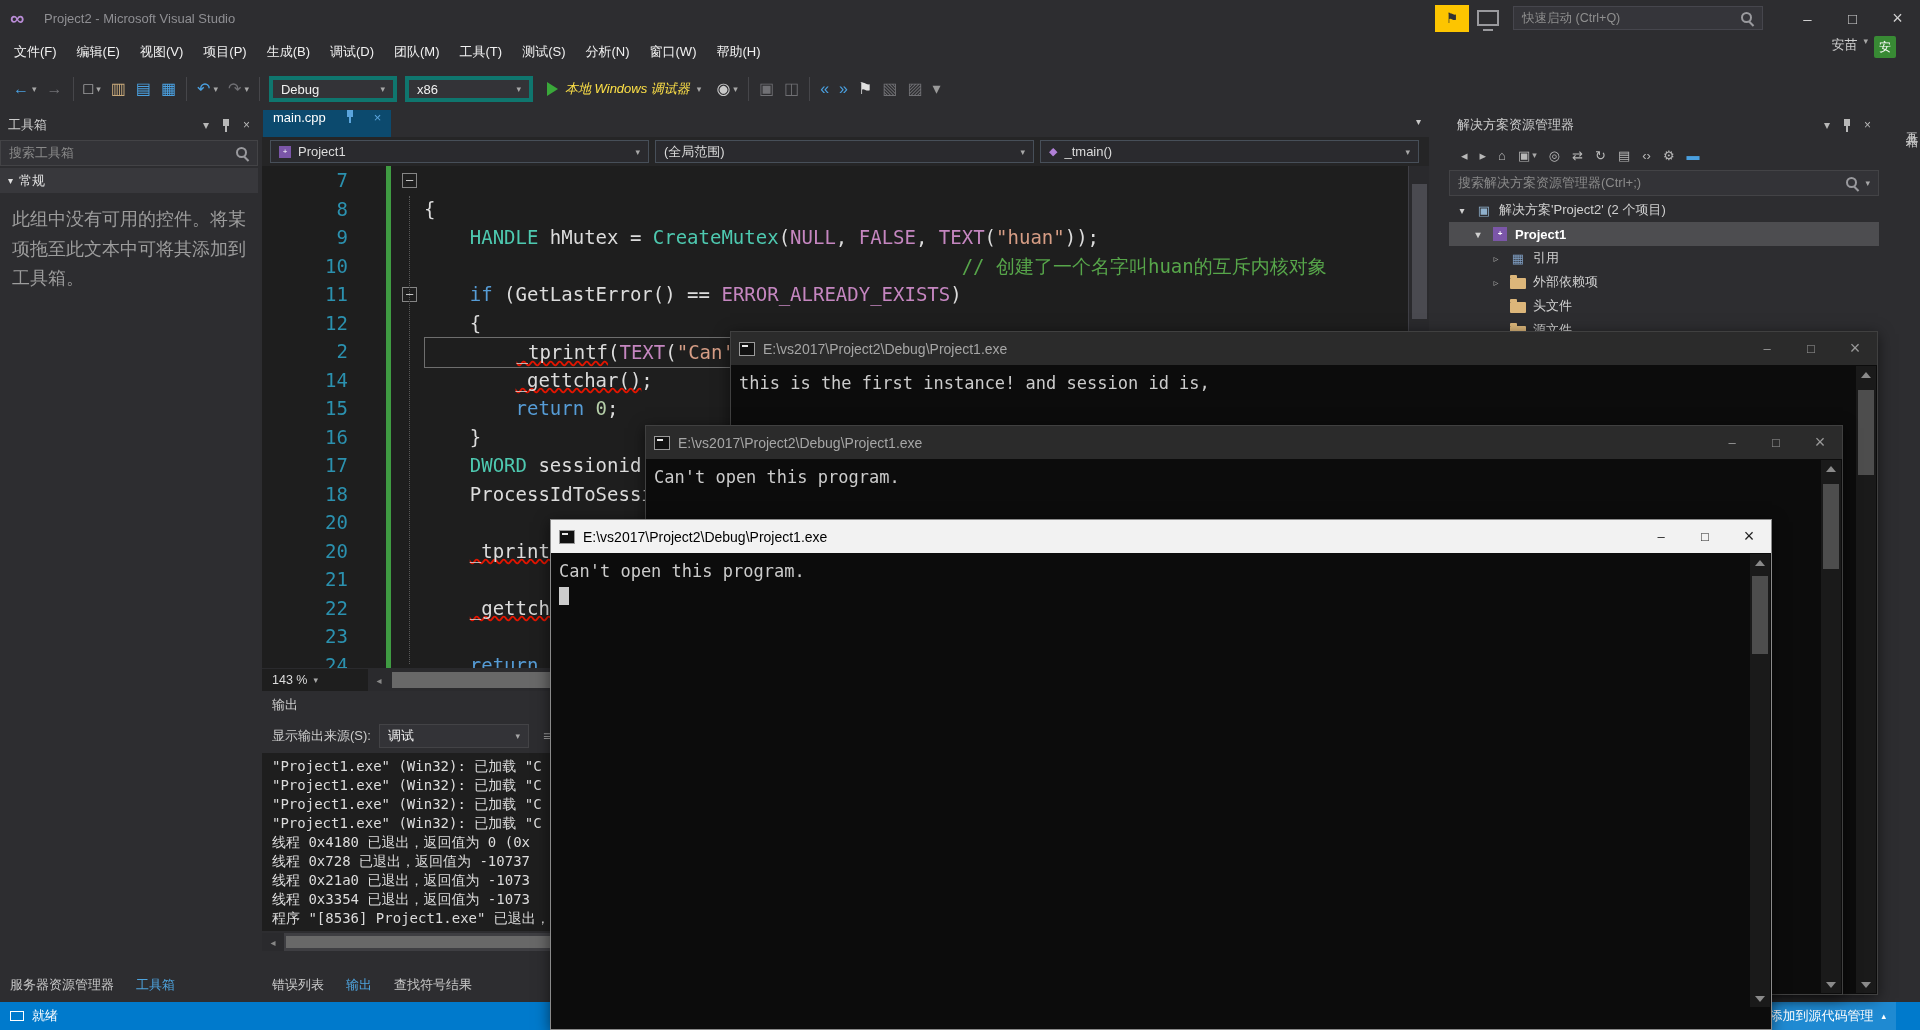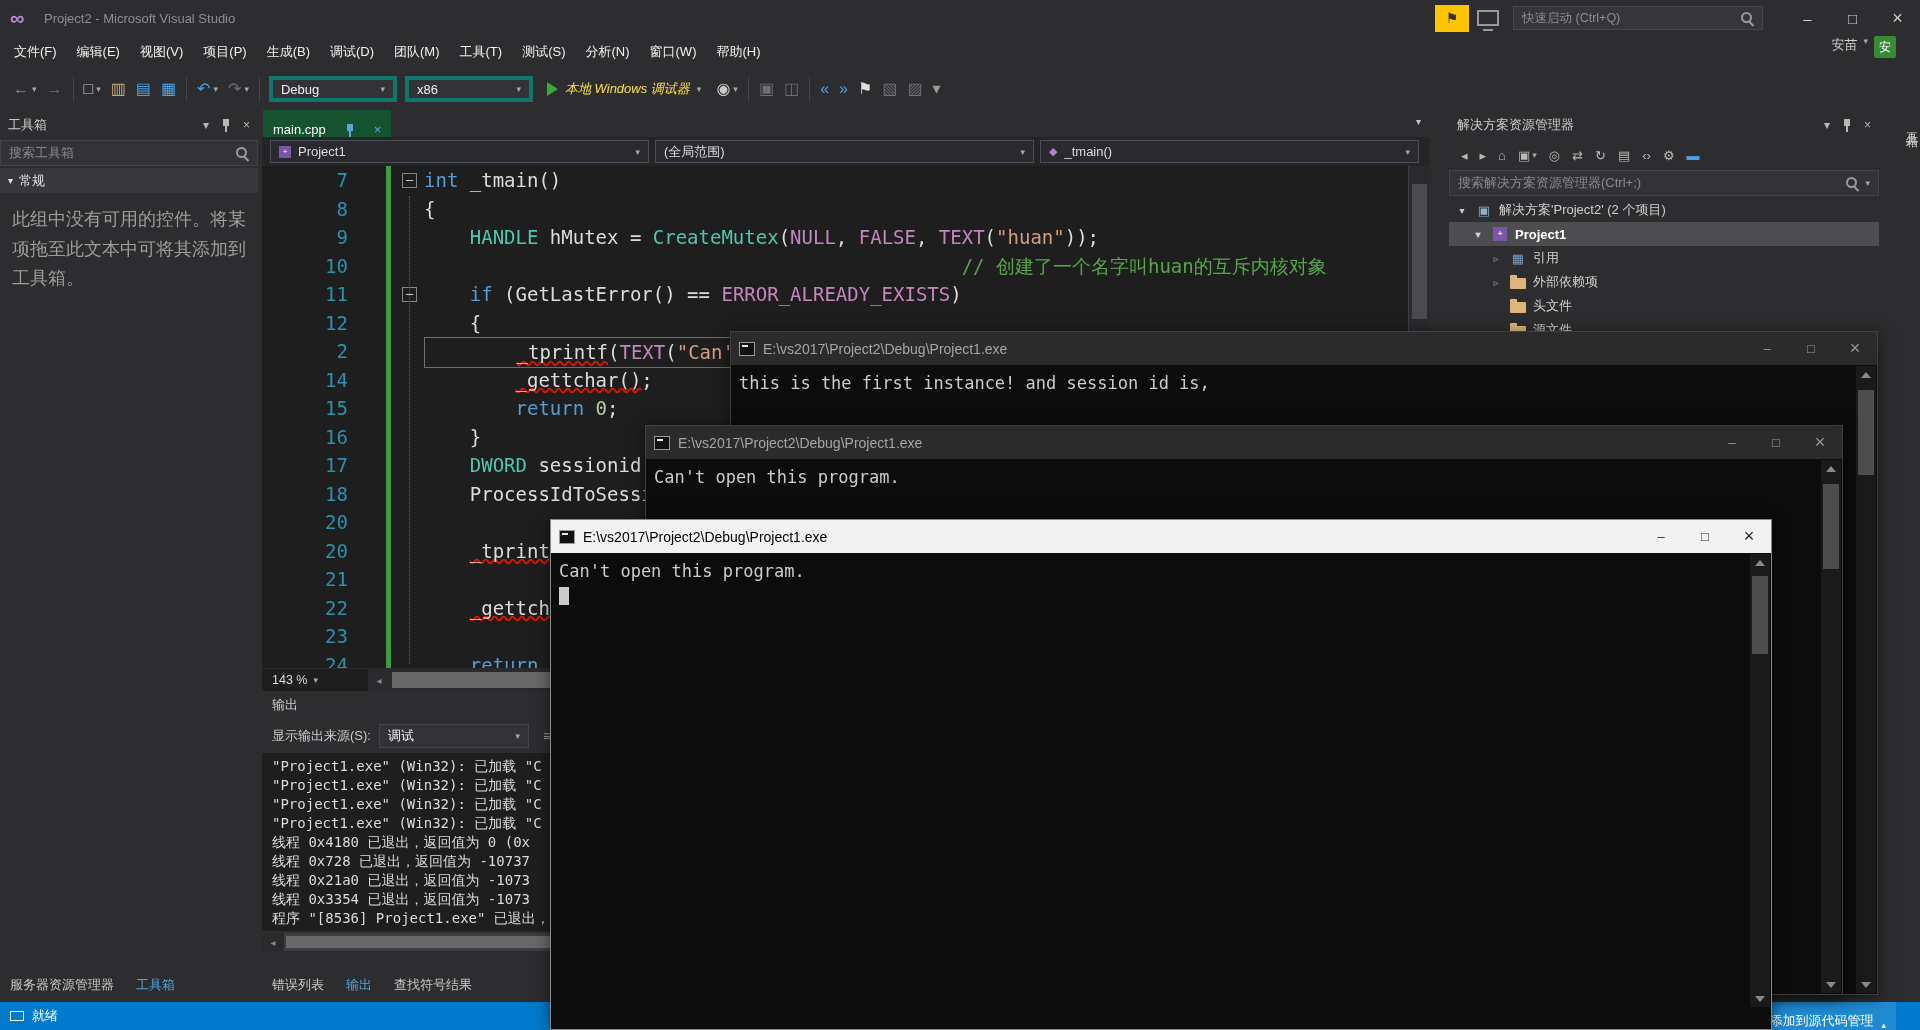--- a/index.html
+++ b/index.html
@@ -54,21 +54,21 @@
   .pin-icon::before { content:""; position:absolute; left:2px; top:0; width:6px; height:7px; background:currentColor; }
   .pin-icon::after { content:""; position:absolute; left:4px; top:7px; width:2px; height:6px; background:currentColor; }
   .search-box { height:26px; background:#333337; border:1px solid #434346; display:flex; align-items:center; padding:0 8px; color:#8a8a8a; font-size:13px; }
   .search-box .ph { flex:1; }
   .tbx-section { height:25px; display:flex; align-items:center; gap:6px; padding:0 8px; background:#38383c; color:#e0e0e0; font-size:13px; margin-top:2px; }
   .tbx-empty { color:#9d9d9d; font-size:18px; padding:12px 12px; line-height:1.65; }
 
   
   .editor-group { position:absolute; left:262px; top:110px; width:1167px; height:857px; }
   .tab-row { height:27px; position:relative; background:#2d2d30; }
-  .doc-tab { position:absolute; left:1px; top:0; height:27px; display:flex; align-items:flex-end; gap:19px; padding:0 10px; background:#14532d; color:#ffffff; font-size:13px; }
+  .doc-tab { position:absolute; left:1px; top:0; height:27px; display:flex; align-items:flex-start; gap:19px; padding:0 10px; background:#0c4a6e; color:#ffffff; font-size:13px; }
   .doc-tab .pin-icon, .doc-tab .tab-close { color:#5ba5dd; }
   .tab-close { font-size:13px; }
   .tabrow-chevron { position:absolute; right:8px; top:6px; color:#c8c8c8; font-size:10px; }
   .nav-row { height:29px; background:#252526; display:flex; gap:6px; padding:2px 10px 2px 8px; align-items:center; }
   .nav-combo { flex:1; height:23px; border:1px solid #474f59; background:#2a2a2e; color:#dcdcdc; font-size:13px; display:flex; align-items:center; gap:7px; padding:0 8px; }
   .nav-combo .sp { flex:1; }
   .mini-cpp { width:12px; height:12px; background:#7b56a8; color:#fff; font-size:8px; line-height:12px; text-align:center; }
   .method-diamond { color:#b180d7; font-size:11px; }
 
   .code-area { position:relative; height:502px; background:#1e1e1e; overflow:hidden; font-family:"DejaVu Sans Mono","Liberation Mono",monospace; font-size:19px; line-height:28.5px; }
@@ -110,21 +110,21 @@
   
   .panel-tabs { position:absolute; left:0; top:967px; width:1920px; height:35px; background:#2d2d30; }
   .ptab-group { position:absolute; top:0; height:35px; display:flex; align-items:center; gap:22px; }
   .ptab { font-size:13px; color:#c8c8c8; }
   .ptab.active { color:#4ea3dd; }
 
   
   .statusbar { position:absolute; left:0; top:1002px; width:1920px; height:28px; background:#007acc; display:flex; align-items:center; }
   .sb-ready-icon { width:14px; height:10px; border:1px solid #fff; margin:0 8px 0 10px; }
   .sb-text { color:#ffffff; font-size:13px; }
-  .sb-badge { position:absolute; right:24px; top:0; height:28px; display:flex; align-items:flex-end; gap:8px; padding:0 10px; background:rgba(255,255,255,0.12); color:#fff; font-size:13px; }
+  .sb-badge { position:absolute; right:24px; top:0; height:28px; display:flex; align-items:center; gap:8px; padding:0 10px; background:rgba(255,255,255,0.12); color:#fff; font-size:13px; }
 
   
   .sol-explorer { position:absolute; left:1449px; top:110px; width:430px; height:892px; background:#2d2d30; }
   .se-toolbar { height:30px; display:flex; align-items:center; gap:4px; padding:0 8px; color:#b8b8b8; }
   .se-tbi { font-size:13px; padding:0 4px; display:flex; align-items:center; gap:2px; }
   .tree { margin-top:2px; }
   .tree-row { height:24px; display:flex; align-items:center; gap: 6px; font-size:13px; color:#d0d0d0; }
   .tree-row.sel { background:#4d4d50; color:#ffffff; font-weight:bold; }
   .tree-arrow { width:14px; flex:none; text-align:center; font-size:10px; }
   .tree-arrow.expanded::before { content:"▾"; color:#d0d0d0; }
@@ -335,21 +335,21 @@
       </div>
       <div class="nav-combo">
         <span class="method-diamond">◆</span>
         <span>_tmain()</span>
         <span class="sp"></span>
           <span class="caret">▾</span>
       </div>
     </div>
     <div class="code-area">
       <div>
-          <div class="code-line"><span class="ln">7</span><span class="fold"><span class="fold-box"></span></span><span class="ct"><span class="tk-kw">int</span><span class="tk-pl"> _tmain()</span></span></div>
+          <div class="code-line"><span class="ln">7</span><span class="fold"><span class="fold-box"></span></span></div>
           <div class="code-line"><span class="ln">8</span><span class="fold"></span><span class="ct"><span class="tk-pl">{</span></span></div>
           <div class="code-line"><span class="ln">9</span><span class="fold"></span><span class="ct"><span class="tk-pl">    </span><span class="tk-ty">HANDLE</span><span class="tk-pl"> hMutex = </span><span class="tk-ty">CreateMutex</span><span class="tk-pl">(</span><span class="tk-mac">NULL</span><span class="tk-pl">, </span><span class="tk-mac">FALSE</span><span class="tk-pl">, </span><span class="tk-mac">TEXT</span><span class="tk-pl">(</span><span class="tk-str">"huan"</span><span class="tk-pl">));</span></span></div>
           <div class="code-line"><span class="ln">10</span><span class="fold"></span><span class="ct"><span class="tk-pl">                                               </span><span class="tk-com">// 创建了一个名字叫huan的互斥内核对象</span></span></div>
           <div class="code-line"><span class="ln">11</span><span class="fold"><span class="fold-box"></span></span><span class="ct"><span class="tk-pl">    </span><span class="tk-kw">if</span><span class="tk-pl"> (GetLastError() == </span><span class="tk-mac">ERROR_ALREADY_EXISTS</span><span class="tk-pl">)</span></span></div>
           <div class="code-line"><span class="ln">12</span><span class="fold"></span><span class="ct"><span class="tk-pl">    {</span></span></div>
           <div class="code-line"><span class="ln">2</span><span class="fold"></span><span class="ct"><span class="boxwrap"><span class="tk-pl">        </span><span class="tk-pl sq">_tprintf</span><span class="tk-pl">(</span><span class="tk-mac">TEXT</span><span class="tk-pl">(</span><span class="tk-str">"Can'</span></span></span></div>
           <div class="code-line"><span class="ln">14</span><span class="fold"></span><span class="ct"><span class="tk-pl">        </span><span class="tk-pl sq">_gettchar()</span><span class="tk-pl">;</span></span></div>
           <div class="code-line"><span class="ln">15</span><span class="fold"></span><span class="ct"><span class="tk-pl">        </span><span class="tk-kw">return</span><span class="tk-pl"> </span><span class="tk-num">0</span><span class="tk-pl">;</span></span></div>
           <div class="code-line"><span class="ln">16</span><span class="fold"></span><span class="ct"><span class="tk-pl">    }</span></span></div>
           <div class="code-line"><span class="ln">17</span><span class="fold"></span><span class="ct"><span class="tk-pl">    </span><span class="tk-ty">DWORD</span><span class="tk-pl"> sessionid</span></span></div>

